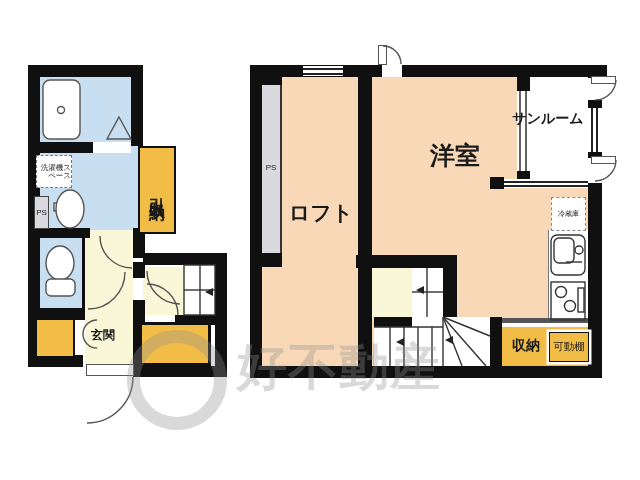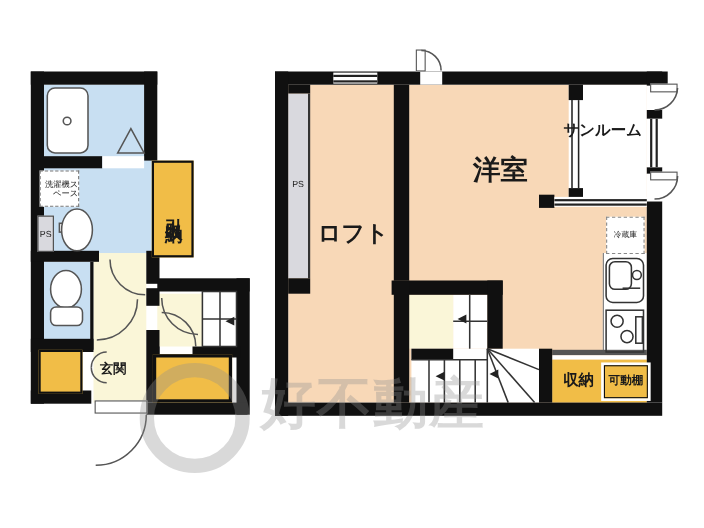--- a/index.html
+++ b/index.html
@@ -187,20 +187,20 @@
   <div class="lbl" style="left:37px;top:158px;width:34px;height:28px;font-size:7.5px;font-weight:normal">洗濯機スペース</div>
   <div class="lbl" style="left:34px;top:198px;width:15px;height:30px;font-size:8px;font-weight:normal">PS</div>
   <div class="lbl vert" style="left:140px;top:150px;width:34px;height:80px;font-size:16px">引出収納</div>
   <div class="lbl" style="left:85px;top:326px;width:36px;height:20px;font-size:12px;font-weight:bold">玄関</div>
   <div class="lbl" style="left:263px;top:162px;width:16px;height:12px;font-size:8px;font-weight:normal">PS</div>
   <div class="lbl" style="left:400px;top:140px;width:110px;height:30px;font-size:25px">洋室</div>
   <div class="lbl" style="left:282px;top:200px;width:78px;height:26px;font-size:21px">ロフト</div>
   <div class="lbl" style="left:506px;top:110px;width:84px;height:17px;font-size:14px">サンルーム</div>
   <div class="lbl" style="left:553px;top:208px;width:31px;height:12px;font-size:7px;font-weight:normal;background:#fff">冷蔵庫</div>
   <div class="lbl" style="left:504px;top:336px;width:44px;height:20px;font-size:14px">収納</div>
-  <div class="lbl" style="left:550px;top:337px;width:38px;height:20px;font-size:10.5px;font-weight:bold">可動棚</div>
+  <div class="lbl" style="left:550px;top:337px;width:38px;height:20px;font-size:10.5px;font-weight:normal">可動棚</div>
 
   <div id="watermark">
     <div id="wm-circle"></div>
     <span id="wm-text">好不動産</span>
   </div>
 
 </div>
 
 </body></html>

